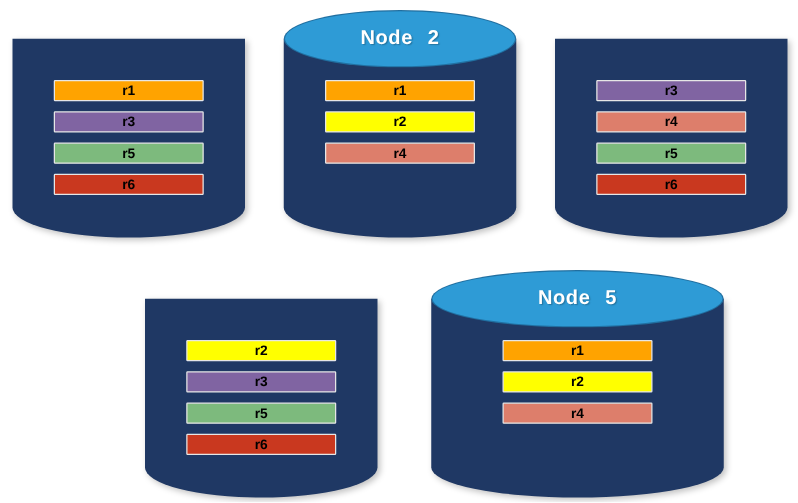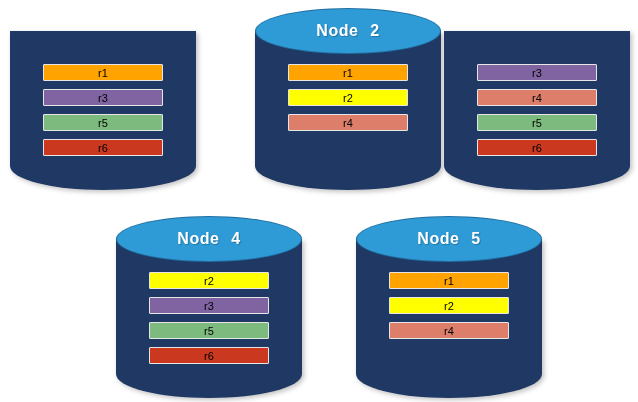--- a/index.html
+++ b/index.html
@@ -54,32 +54,32 @@
     gap: 8px;
     z-index: 3;
   }
   .row-bar {
     width: 118px;
     height: 15px;
     display: flex;
     align-items: center;
     justify-content: center;
     font-size: 11px;
-    font-weight: normal;
+    font-weight: bold;
     color: #000000;
     border: 1px solid #e6e6e6;
     border-radius: 1px;
     box-sizing: content-box;
   }
   
   .pos-0 { left: 10px;  top: 8px; }
-  .pos-1 { left: 227px; top: 8px; margin-left: 28px; }
+  .pos-1 { left: 227px; top: 8px; }
   .pos-2 { left: 444px; top: 8px; }
   .pos-3 { left: 116px; top: 216px; }
-  .pos-4 { left: 356px; top: 216px; }
+  .pos-4 { left: 345px; top: 216px; padding-left: 48px; }
 </style>
 </head>
 <body>
 
 <div class="canvas">
 
   <div class="cylinder pos-0">
     <div class="cyl-body"></div>
     <div class="rows">
         <div class="row-bar" style="background: rgb(255, 163, 0);">r1</div>
@@ -106,23 +106,20 @@
     <div class="rows">
         <div class="row-bar" style="background: rgb(128, 100, 162);">r3</div>
         <div class="row-bar" style="background: rgb(221, 126, 107);">r4</div>
         <div class="row-bar" style="background: rgb(125, 186, 125);">r5</div>
         <div class="row-bar" style="background: rgb(201, 56, 31);">r6</div>
       </div>
   </div>
 
   <div class="cylinder pos-3">
     <div class="cyl-body"></div>
-    <div class="cyl-top">
-      <span class="cyl-title">Node 4</span>
-    </div>
     <div class="rows">
         <div class="row-bar" style="background: rgb(255, 255, 0);">r2</div>
         <div class="row-bar" style="background: rgb(128, 100, 162);">r3</div>
         <div class="row-bar" style="background: rgb(125, 186, 125);">r5</div>
         <div class="row-bar" style="background: rgb(201, 56, 31);">r6</div>
       </div>
   </div>
 
   <div class="cylinder pos-4">
     <div class="cyl-body"></div>

